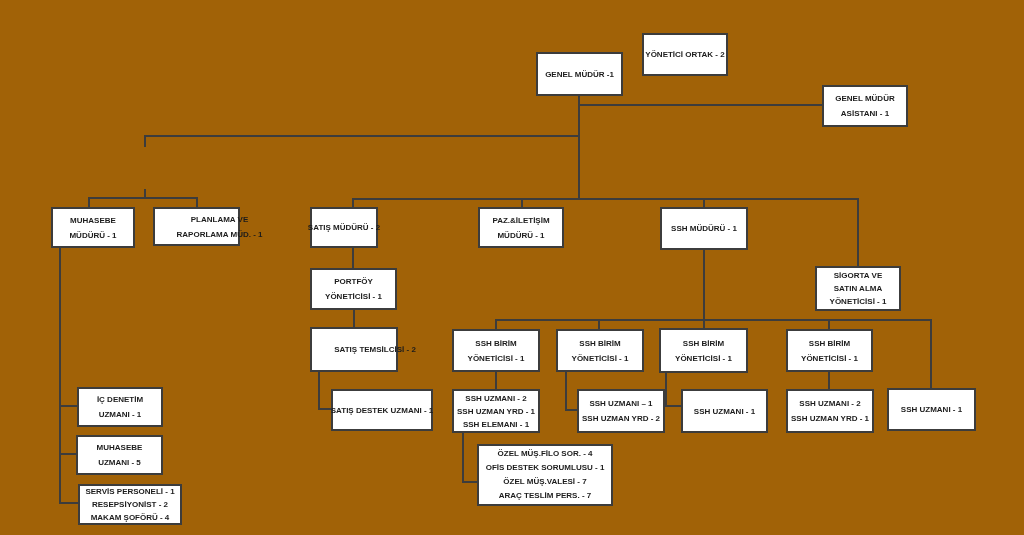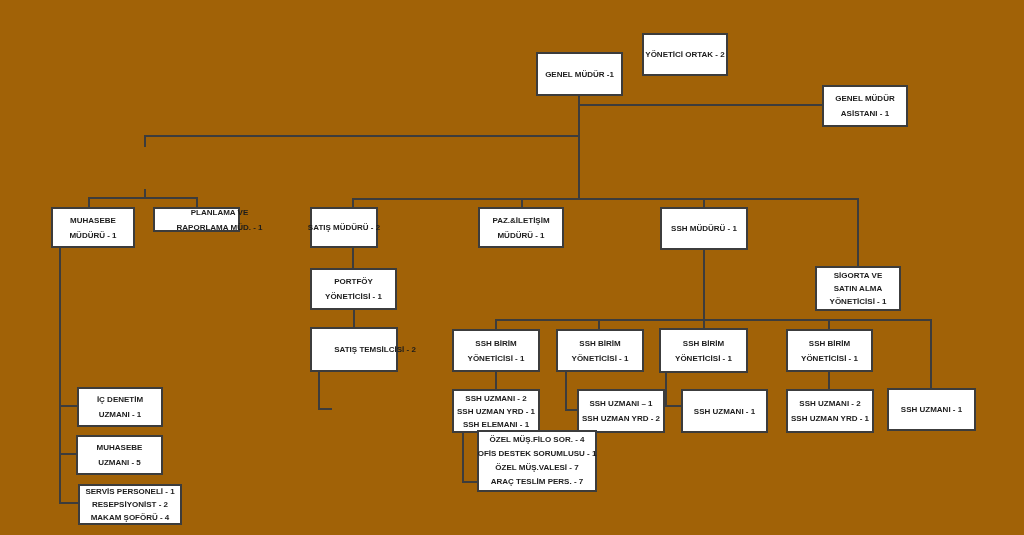--- a/index.html
+++ b/index.html
@@ -89,21 +89,21 @@
       <span>GENEL MÜDÜR -1</span>
     </div>
     <div class="org-box lines-2" style="left: 822px; top: 85px; width: 86px; height: 42px; border-color: rgb(60, 60, 60); color: rgb(28, 28, 28);">
       <span>GENEL MÜDÜR</span>
       <span>ASİSTANI - 1</span>
     </div>
     <div class="org-box lines-2" style="left: 51px; top: 207px; width: 84px; height: 41px; border-color: rgb(60, 60, 60); color: rgb(28, 28, 28);">
       <span>MUHASEBE</span>
       <span>MÜDÜRÜ - 1</span>
     </div>
-    <div class="org-box lines-2" style="left: 153px; top: 207px; width: 87px; height: 25px; border-color: rgb(60, 60, 60); color: rgb(28, 28, 28); padding-left: 48px;">
+    <div class="org-box lines-2" style="left: 153px; top: 207px; width: 87px; height: 39px; border-color: rgb(60, 60, 60); color: rgb(28, 28, 28); padding-left: 48px;">
       <span>PLANLAMA VE</span>
       <span>RAPORLAMA MÜD. - 1</span>
     </div>
     <div class="org-box lines-1" style="left: 310px; top: 207px; width: 68px; height: 41px; border-color: rgb(60, 60, 60); color: rgb(28, 28, 28);">
       <span>SATIŞ MÜDÜRÜ - 2</span>
     </div>
     <div class="org-box lines-2" style="left: 478px; top: 207px; width: 86px; height: 41px; border-color: rgb(60, 60, 60); color: rgb(28, 28, 28);">
       <span>PAZ.&amp;İLETİŞİM</span>
       <span>MÜDÜRÜ - 1</span>
     </div>
@@ -131,20 +131,23 @@
       <span>YÖNETİCİSİ - 1</span>
     </div>
     <div class="org-box lines-2" style="left: 659px; top: 328px; width: 89px; height: 45px; border-color: rgb(60, 60, 60); color: rgb(28, 28, 28);">
       <span>SSH BİRİM</span>
       <span>YÖNETİCİSİ - 1</span>
     </div>
     <div class="org-box lines-2" style="left: 786px; top: 329px; width: 87px; height: 43px; border-color: rgb(60, 60, 60); color: rgb(28, 28, 28);">
       <span>SSH BİRİM</span>
       <span>YÖNETİCİSİ - 1</span>
     </div>
+    <div class="org-box lines-1" style="left: 331px; top: 389px; width: 102px; height: 42px; border-color: rgb(60, 60, 60); color: rgb(28, 28, 28);">
+      <span>SATIŞ DESTEK UZMANI - 1</span>
+    </div>
     <div class="org-box lines-3" style="left: 452px; top: 389px; width: 88px; height: 44px; border-color: rgb(60, 60, 60); color: rgb(28, 28, 28);">
       <span>SSH UZMANI - 2</span>
       <span>SSH UZMAN YRD - 1</span>
       <span>SSH ELEMANI - 1</span>
     </div>
     <div class="org-box lines-2" style="left: 577px; top: 389px; width: 88px; height: 44px; border-color: rgb(60, 60, 60); color: rgb(28, 28, 28);">
       <span>SSH UZMANI – 1</span>
       <span>SSH UZMAN YRD - 2</span>
     </div>
     <div class="org-box lines-1" style="left: 681px; top: 389px; width: 87px; height: 44px; border-color: rgb(60, 60, 60); color: rgb(28, 28, 28);">
@@ -163,19 +166,19 @@
     </div>
     <div class="org-box lines-2" style="left: 76px; top: 435px; width: 87px; height: 40px; border-color: rgb(60, 60, 60); color: rgb(28, 28, 28);">
       <span>MUHASEBE</span>
       <span>UZMANI - 5</span>
     </div>
     <div class="org-box lines-3" style="left: 78px; top: 484px; width: 104px; height: 41px; border-color: rgb(60, 60, 60); color: rgb(28, 28, 28);">
       <span>SERVİS PERSONELİ - 1</span>
       <span>RESEPSİYONİST - 2</span>
       <span>MAKAM ŞOFÖRÜ - 4</span>
     </div>
-    <div class="org-box lines-4" style="left: 477px; top: 430px; width: 120px; height: 62px; border-color: rgb(60, 60, 60); color: rgb(28, 28, 28);">
+    <div class="org-box lines-4" style="left: 477px; top: 444px; width: 136px; height: 62px; border-color: rgb(60, 60, 60); color: rgb(28, 28, 28);">
       <span>ÖZEL MÜŞ.FİLO SOR. - 4</span>
       <span>OFİS DESTEK SORUMLUSU - 1</span>
       <span>ÖZEL MÜŞ.VALESİ - 7</span>
       <span>ARAÇ TESLİM PERS. - 7</span>
     </div>
   </div>
 
 </body></html>

